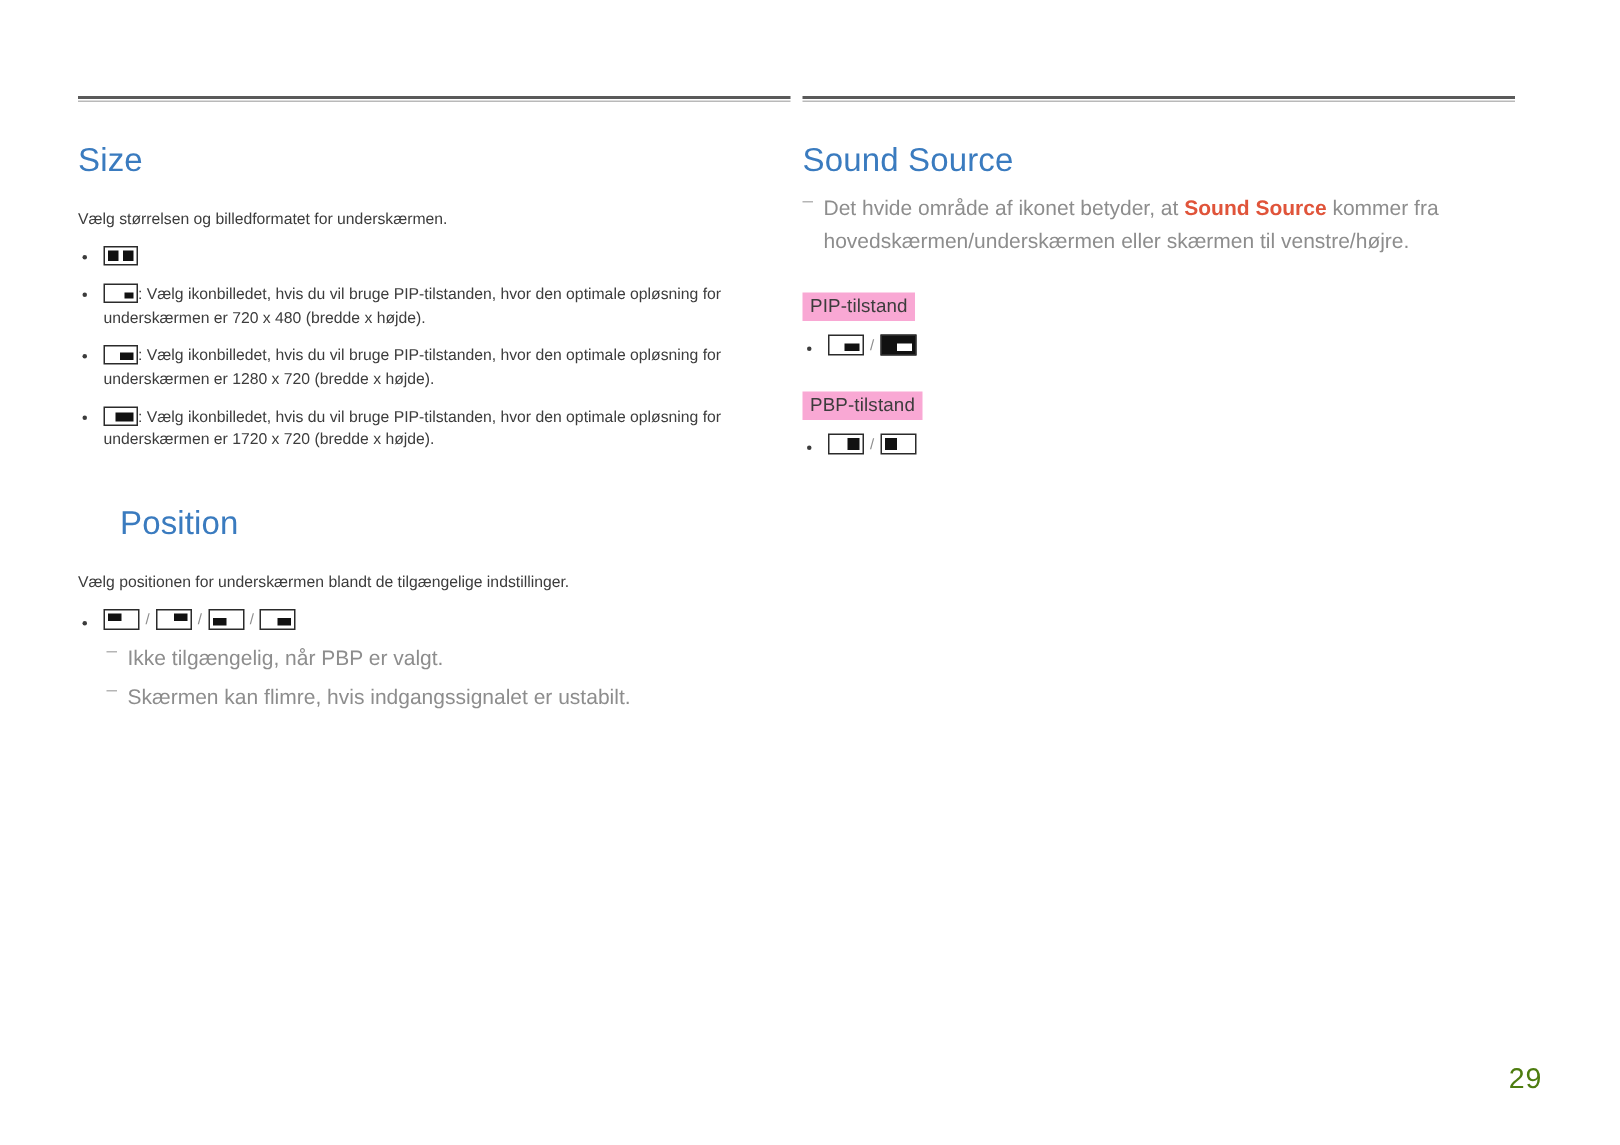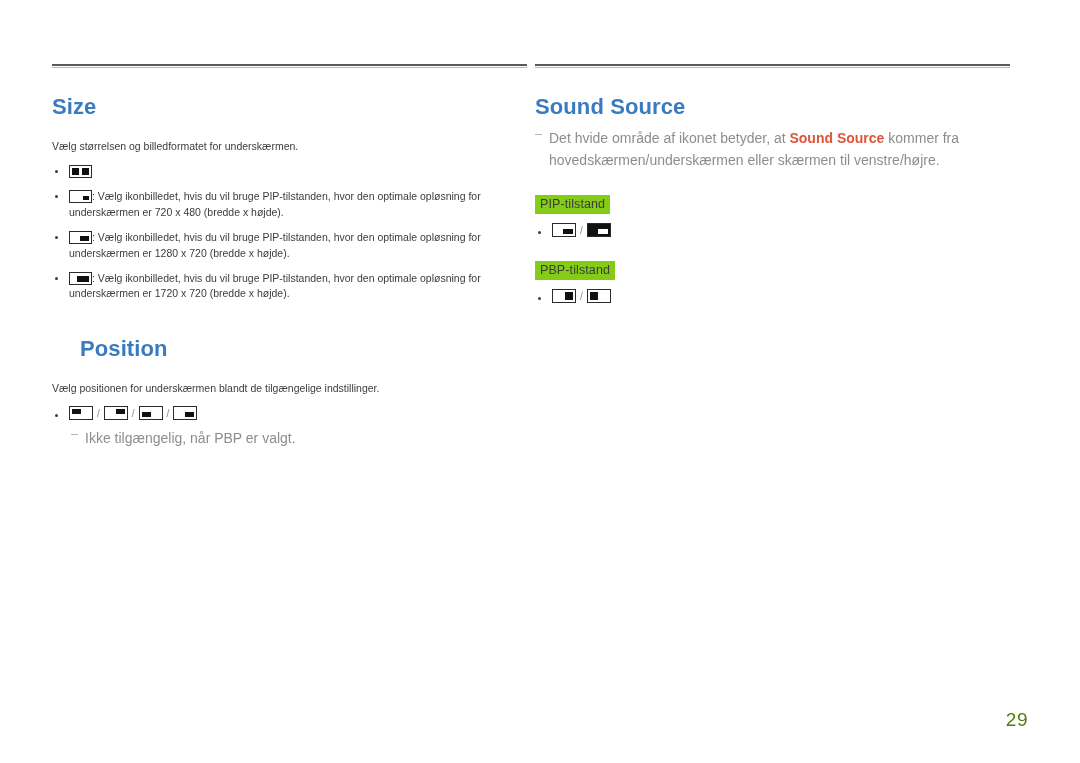--- a/index.html
+++ b/index.html
@@ -34,21 +34,21 @@
     margin: 0 0 0 0;
   }
   .rule.thin-under {
     height: 1px;
     background: #b9b9b9;
     margin-top: 1px;
   }
 
   h1.section-title {
     font-size: 22px;
-    font-weight: bold;
+    font-weight: normal;
     color: #3a7bbf;
     margin: 26px 0 0 0;
     letter-spacing: 0.1px;
   }
   h1.section-title.tight { margin-top: 25px; margin-left: 28px; }
 
   .lead {
     font-size: 10.5px;
     line-height: 1.5;
     color: #3c3c3c;
@@ -97,21 +97,21 @@
     height: 1px;
     background: #b5b5b5;
   }
   .note .hl-red {
     color: #e0543a;
     font-weight: bold;
   }
 
   .subhead {
     display: inline-block;
-    background: #84cc16;
+    background: #f9a8d4;
     color: #3c3c3c;
     font-size: 12.5px;
     padding: 2px 5px 3px 5px;
     margin-top: 24px;
     letter-spacing: 0.1px;
   }
 
   .icon-row {
     position: relative;
     padding-left: 17px;
@@ -254,20 +254,21 @@
       <span class="ic ic-sm pos bl">
           <i class="sub"></i>
         </span>
       <span class="sep">/</span>
       <span class="ic ic-sm pos br">
           <i class="sub"></i>
         </span>
     </div>
 
     <div class="note" style="margin-top:8px; margin-left:19px;">Ikke tilgængelig, når PBP er valgt.</div>
+    <div class="note" style="margin-top:4px; margin-left:19px;">Skærmen kan flimre, hvis indgangssignalet er ustabilt.</div>
 
   </div>
 
   <div class="col col-right">
 
     <div class="rule"></div>
     <div class="rule thin-under"></div>
 
     <h1 class="section-title">Sound Source</h1>
 

